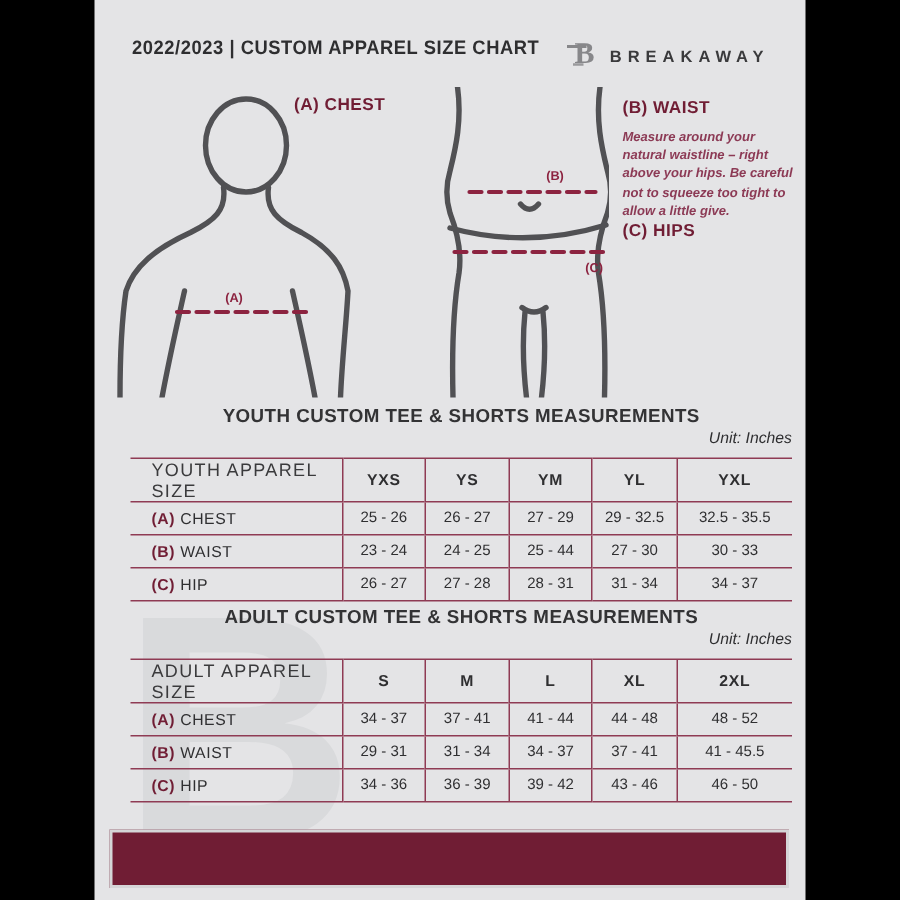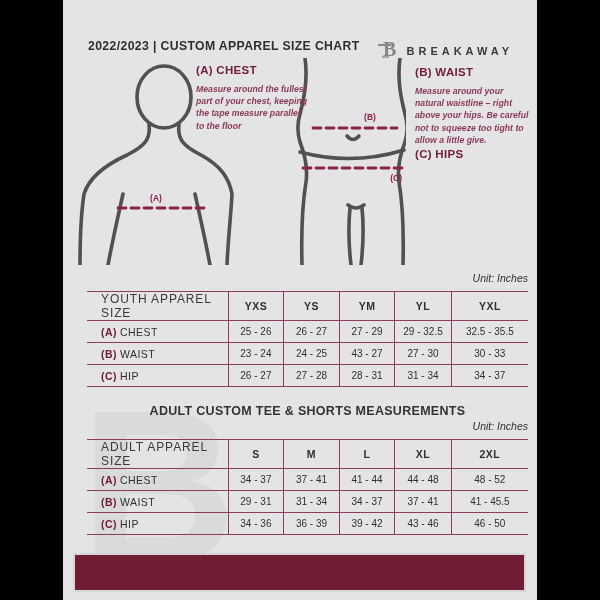--- a/index.html
+++ b/index.html
@@ -13,21 +13,21 @@
   *{margin:0;padding:0;box-sizing:border-box;}
   html,body{width:600px;height:600px;}
   body{background:#000;font-family:"Liberation Sans",sans-serif;position:relative;overflow:hidden;}
   .page{position:absolute;left:63px;top:0;width:474px;height:600px;background:var(--bg);overflow:hidden;}
 
   
   .watermark{position:absolute;left:18px;top:378px;font-size:215px;font-weight:bold;
     color:#d9dadc;z-index:0;line-height:1;letter-spacing:-6px;}
 
   
-  .header{position:absolute;top:34px;left:0;width:100%;height:30px;z-index:2;}
+  .header{position:absolute;top:20px;left:0;width:100%;height:30px;z-index:2;}
   .header-title{position:absolute;left:25px;top:4px;font-size:13px;font-weight:bold;
     color:#2e2e30;letter-spacing:.4px;transform:scaleX(.94);transform-origin:left center;white-space:nowrap;}
   .brand{position:absolute;right:24px;top:3px;display:flex;align-items:center;gap:7px;}
   .brand-name{font-size:11px;font-weight:bold;color:#3a3a3c;letter-spacing:4px;}
 
   
   .fig{position:absolute;z-index:1;}
   .fig path,.fig ellipse{fill:none;stroke:var(--fig);stroke-width:3.6;stroke-linecap:round;}
   .fig .dash{stroke:#8c2340;stroke-width:2.8;stroke-dasharray:8 5;}
   .fig .marker{fill:#8c2340;font-size:8.5px;font-weight:bold;stroke:none;font-family:"Liberation Sans",sans-serif;}
@@ -94,33 +94,33 @@
     <path d="M62 150 C 60 170 61 190 63 207"></path>
     <path d="M74 150 C 76 170 75 190 73 207"></path>
     <path class="dash" d="M25 70 H109"></path>
     <path class="dash" d="M15 110 H115"></path>
     <text class="marker" x="82" y="62" text-anchor="middle">(B)</text>
     <text class="marker" x="114" y="123" text-anchor="end">(C)</text>
   </svg>
 
   <div class="guide-block" style="left:133px;top:64px;width:112px;">
     <div class="guide-heading">(A) CHEST</div>
-    <div class="guide-text">Measure around the fullest part of your chest, keeping the tape measure parallel to the floor</div>
   </div>
 
   <div class="guide-block" style="left:352px;top:66px;width:114px;">
     <div class="guide-heading">(B) WAIST</div>
     <div class="guide-text">Measure around your natural waistline – right above your hips. Be careful not to squeeze too tight to allow a little give.</div>
   </div>
 
   <div class="guide-block" style="left:352px;top:148px;width:118px;">
     <div class="guide-heading">(C) HIPS</div>
   </div>
 
   <div class="section" style="top:270px;">
+    <div class="tbl-title">YOUTH CUSTOM TEE &amp; SHORTS MEASUREMENTS</div>
     <div class="tbl-unit">Unit: Inches</div>
     <table>
       <colgroup>
         <col style="width:32%">
           <col style="width:12.6%">
           <col style="width:12.6%">
         <col style="width:12.6%">
           <col style="width:12.8%">
           <col style="width:17.4%">
       </colgroup>
@@ -140,21 +140,21 @@
           <td class="cell-val">25 - 26</td>
           <td class="cell-val">26 - 27</td>
           <td class="cell-val">27 - 29</td>
           <td class="cell-val">29 - 32.5</td>
           <td class="cell-val">32.5 - 35.5</td>
         </tr>
         <tr>
           <td class="row-label"><span class="marker-txt">(B)</span> <span>WAIST</span></td>
           <td class="cell-val">23 - 24</td>
           <td class="cell-val">24 - 25</td>
-          <td class="cell-val">43 - 27</td>
+          <td class="cell-val">25 - 44</td>
           <td class="cell-val">27 - 30</td>
           <td class="cell-val">30 - 33</td>
         </tr>
         <tr>
           <td class="row-label"><span class="marker-txt">(C)</span> <span>HIP</span></td>
           <td class="cell-val">26 - 27</td>
           <td class="cell-val">27 - 28</td>
           <td class="cell-val">28 - 31</td>
           <td class="cell-val">31 - 34</td>
           <td class="cell-val">34 - 37</td>

